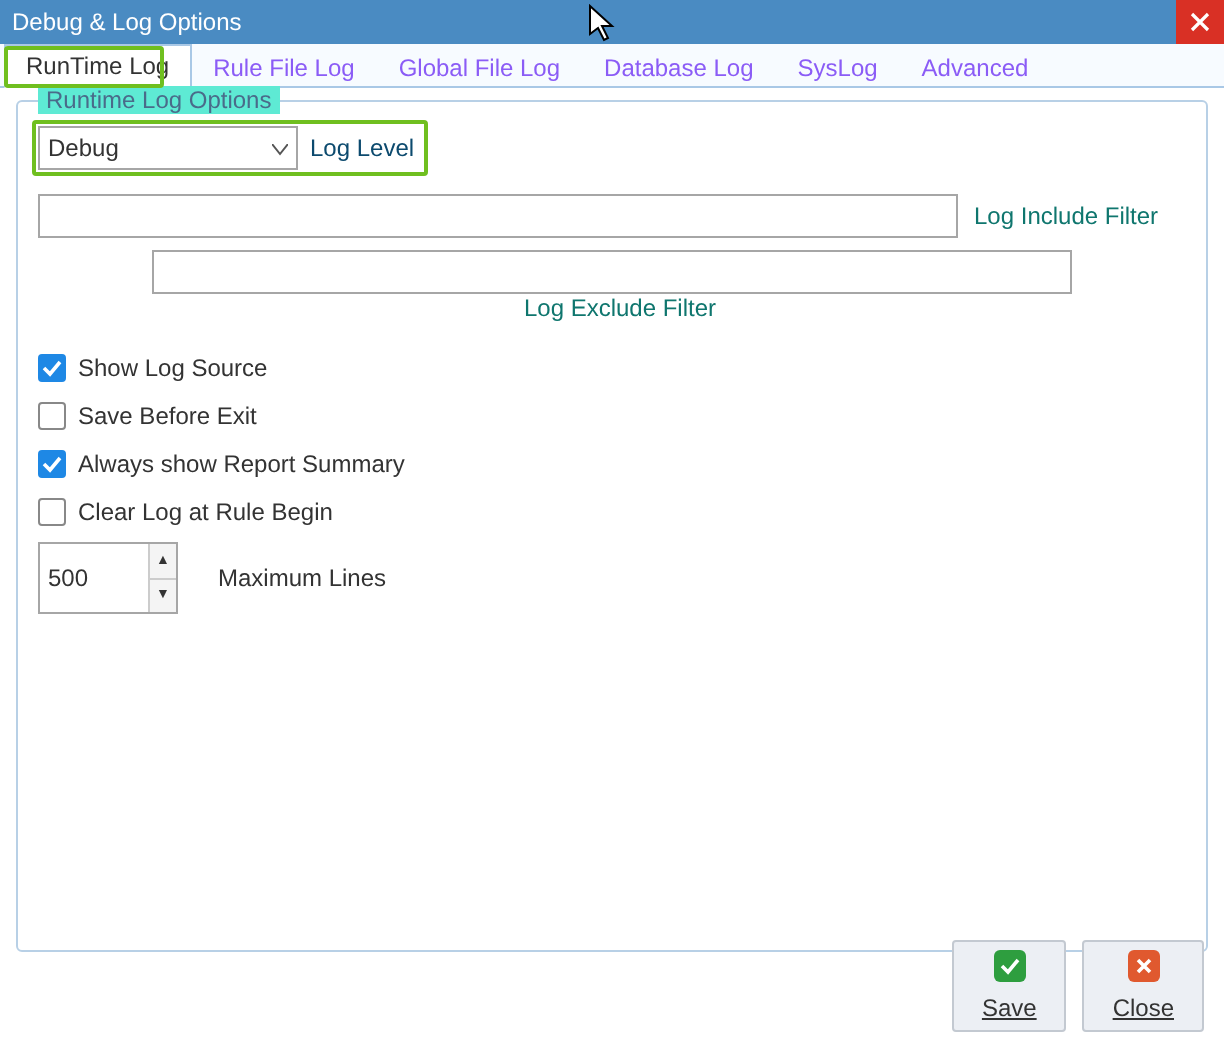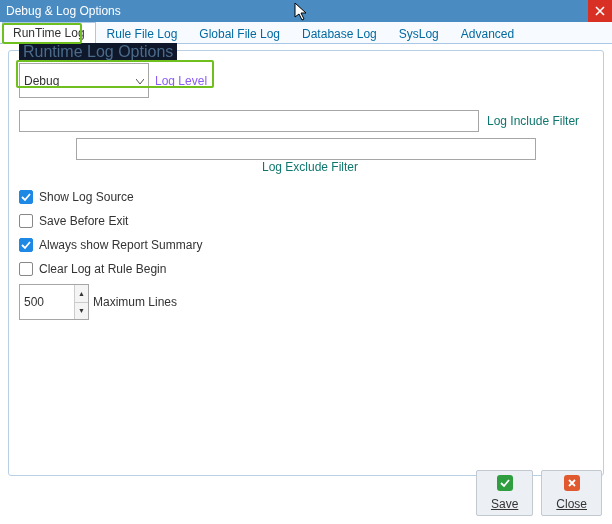--- a/index.html
+++ b/index.html
@@ -39,21 +39,21 @@
     display: flex;
     border-bottom: 1px solid #a9c8e6;
     background: #f7fbff;
     height: 22px;
     align-items: flex-end;
     padding: 0 2px;
   }
   .tab {
     padding: 3px 10px 3px 10px;
     font-size: 12px;
-    color: #0369a1;
+    color: #8b5cf6;
     cursor: pointer;
     border: 1px solid transparent;
     border-bottom: none;
     position: relative;
     top: 1px;
     background: transparent;
   }
   .tab.active {
     background: #fff;
     border: 1px solid #a9c8e6;
@@ -74,56 +74,56 @@
     border: 1px solid #b8d0e6;
     border-radius: 3px;
     padding: 12px 10px 10px 10px;
     position: relative;
     height: 426px;
   }
   .fieldset-legend {
     position: absolute;
     top: -8px;
     left: 10px;
-    background: #0f172a;
+    background: #5eead4;
     padding: 0 4px;
     color: #4a6b8a;
-    font-size: 16px;
+    font-size: 12px;
   }
   .row {
     display: flex;
     align-items: center;
     margin-bottom: 6px;
   }
   .loglevel-row {
     margin-bottom: 12px;
     position: relative;
   }
   .select-wrap {
     display: inline-flex;
     align-items: center;
     border: 1px solid #a6a6a6;
     background: #fff;
-    height: 35px;
+    height: 22px;
     width: 130px;
     position: relative;
   }
   .select-wrap .sel-text {
     flex: 1;
     padding: 0 4px;
     font-size: 12px;
   }
   .select-wrap .chevron {
     padding: 0 4px;
     color: #555;
   }
   .loglevel-label {
     margin-left: 6px;
     font-size: 12px;
-    color: #8b5cf6;
+    color: #0c4a6e;
   }
   .highlight-loglevel {
     position: absolute;
     border: 2px solid #6fbf1f;
     border-radius: 2px;
     pointer-events: none;
     z-index: 5;
   }
   .filter-row {
     display: flex;
@@ -197,21 +197,21 @@
     display: flex;
     align-items: center;
     justify-content: center;
     font-size: 7px;
     line-height: 1;
     color: #333;
     cursor: pointer;
     background: #f4f4f4;
   }
   .spinner .sp-btn:first-child { border-bottom: 1px solid #ccc; }
-  .spinner-label { margin-left: 4px; font-size: 12px; }
+  .spinner-label { margin-left: 20px; font-size: 12px; }
   .footer {
     position: absolute;
     bottom: 8px;
     right: 10px;
     display: flex;
     gap: 8px;
   }
   .btn {
     display: inline-flex;
     align-items: center;

